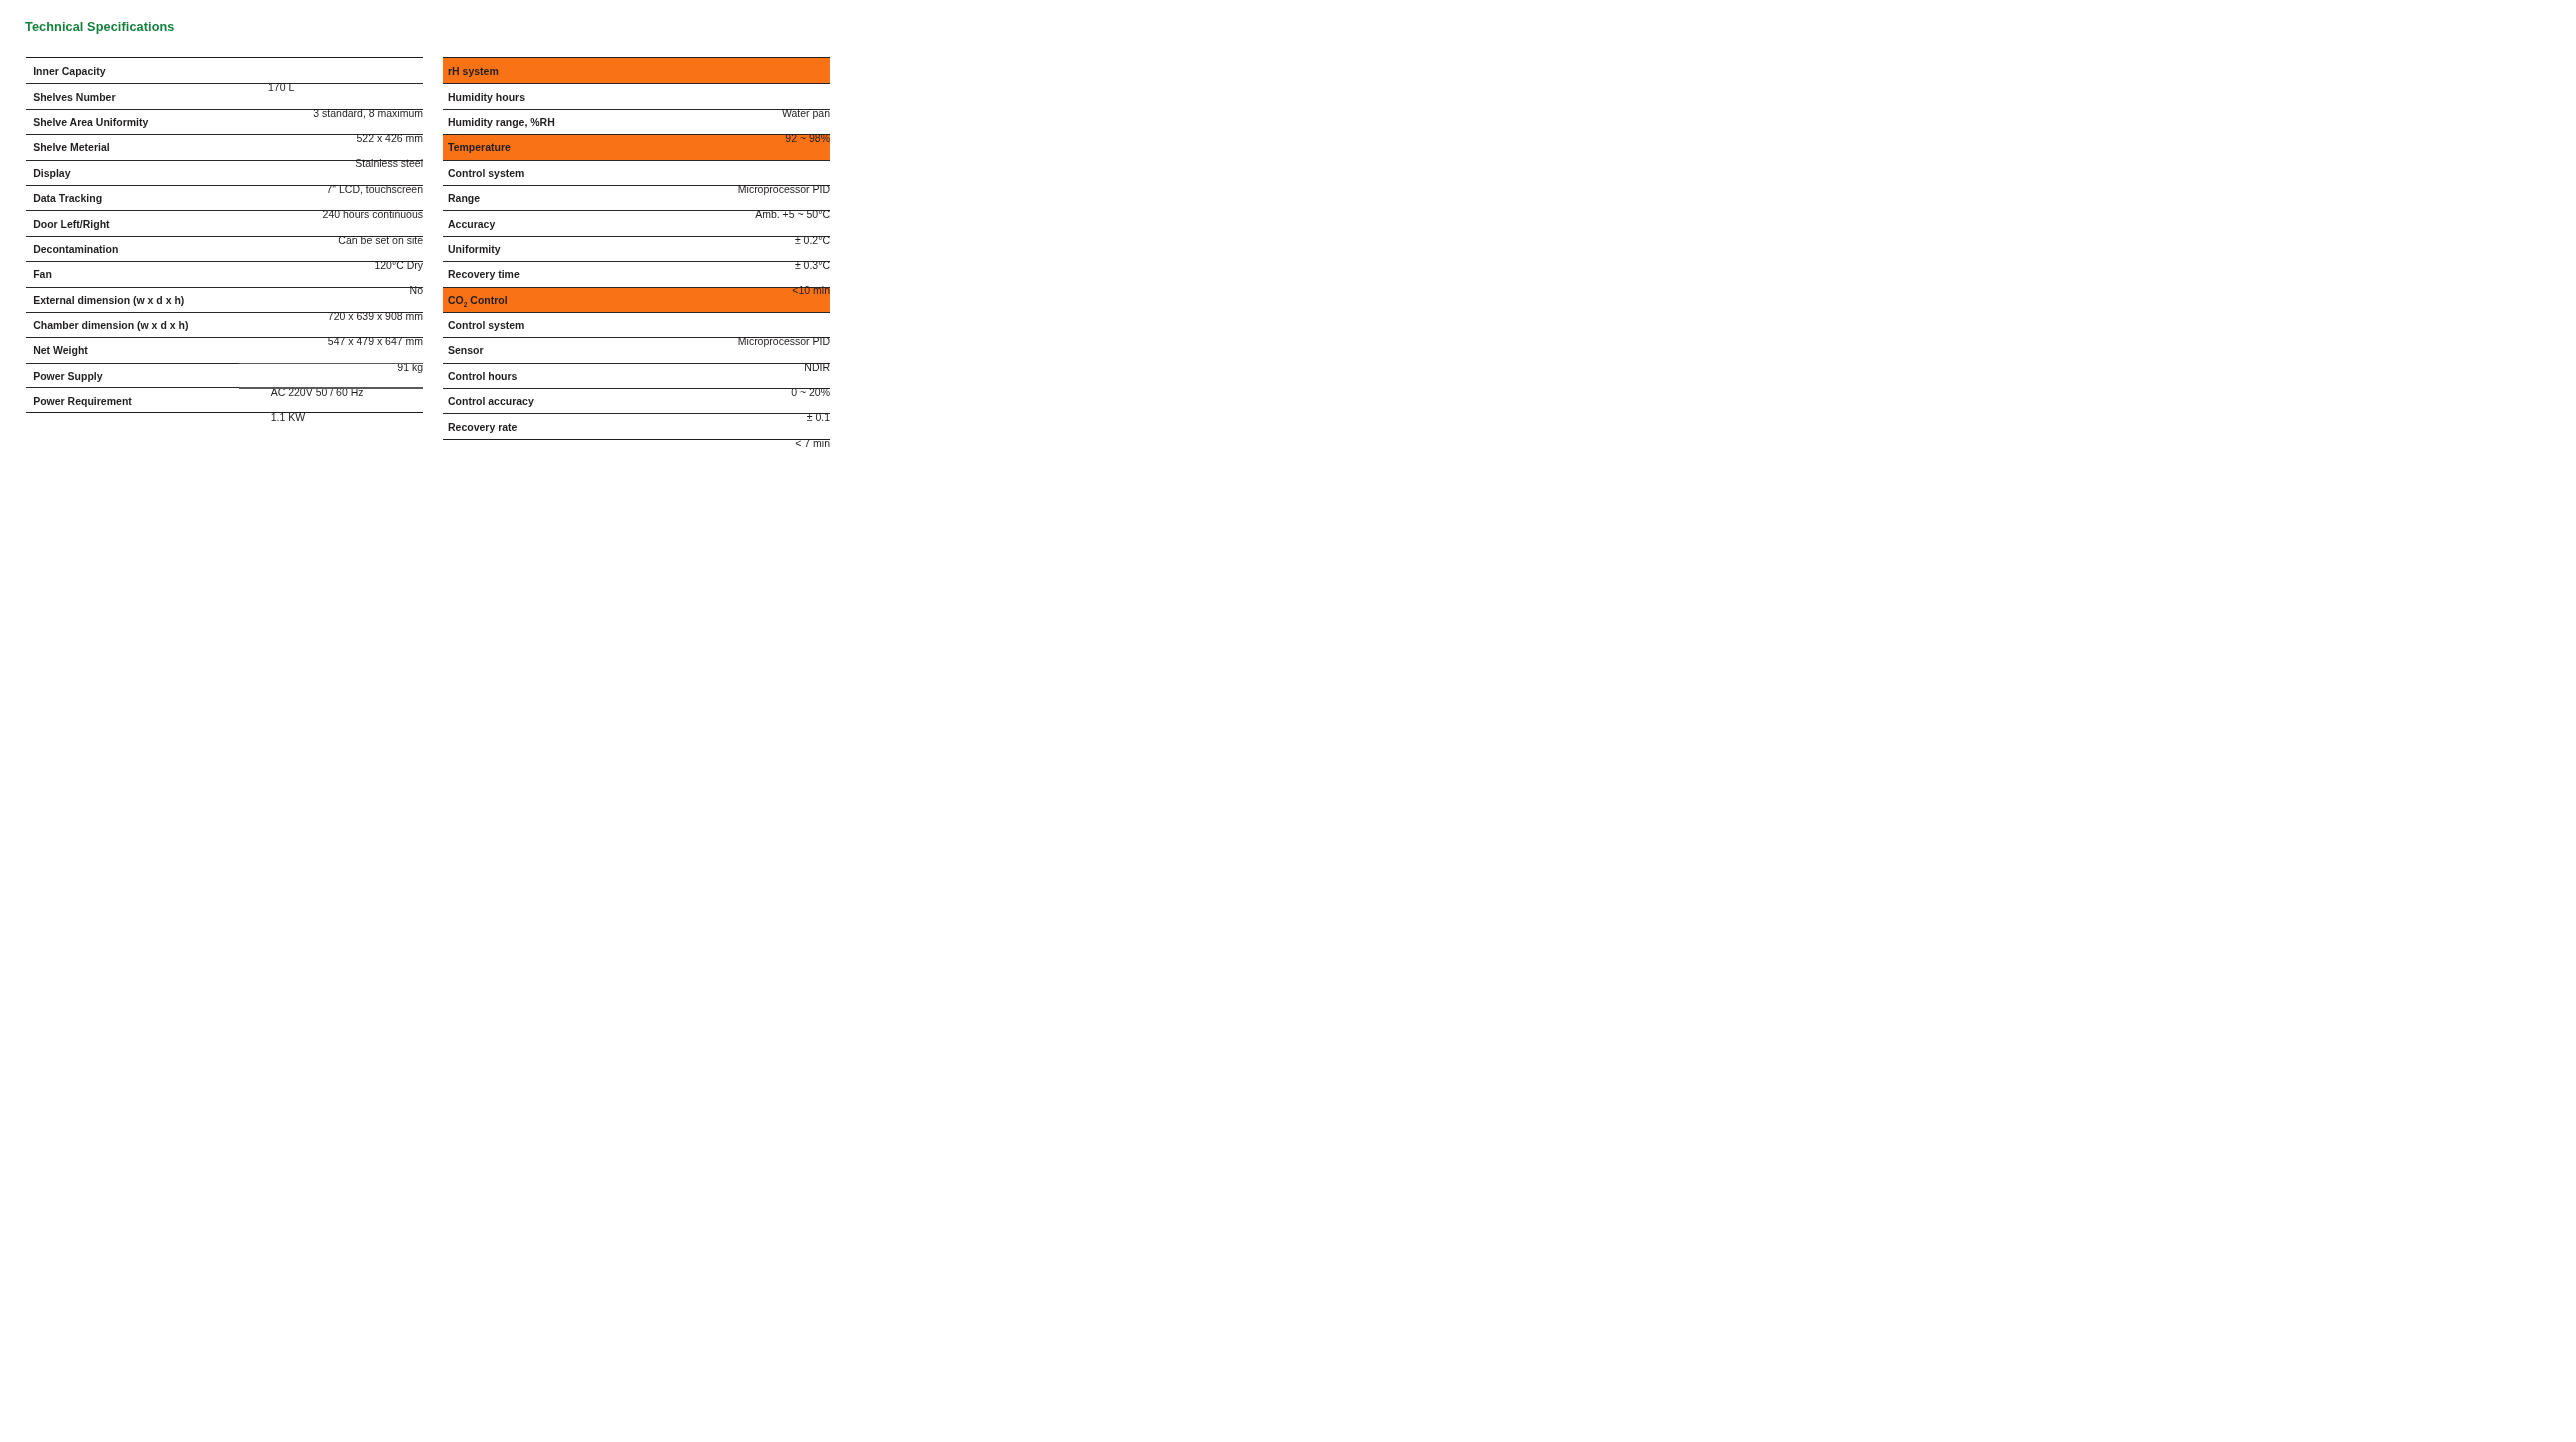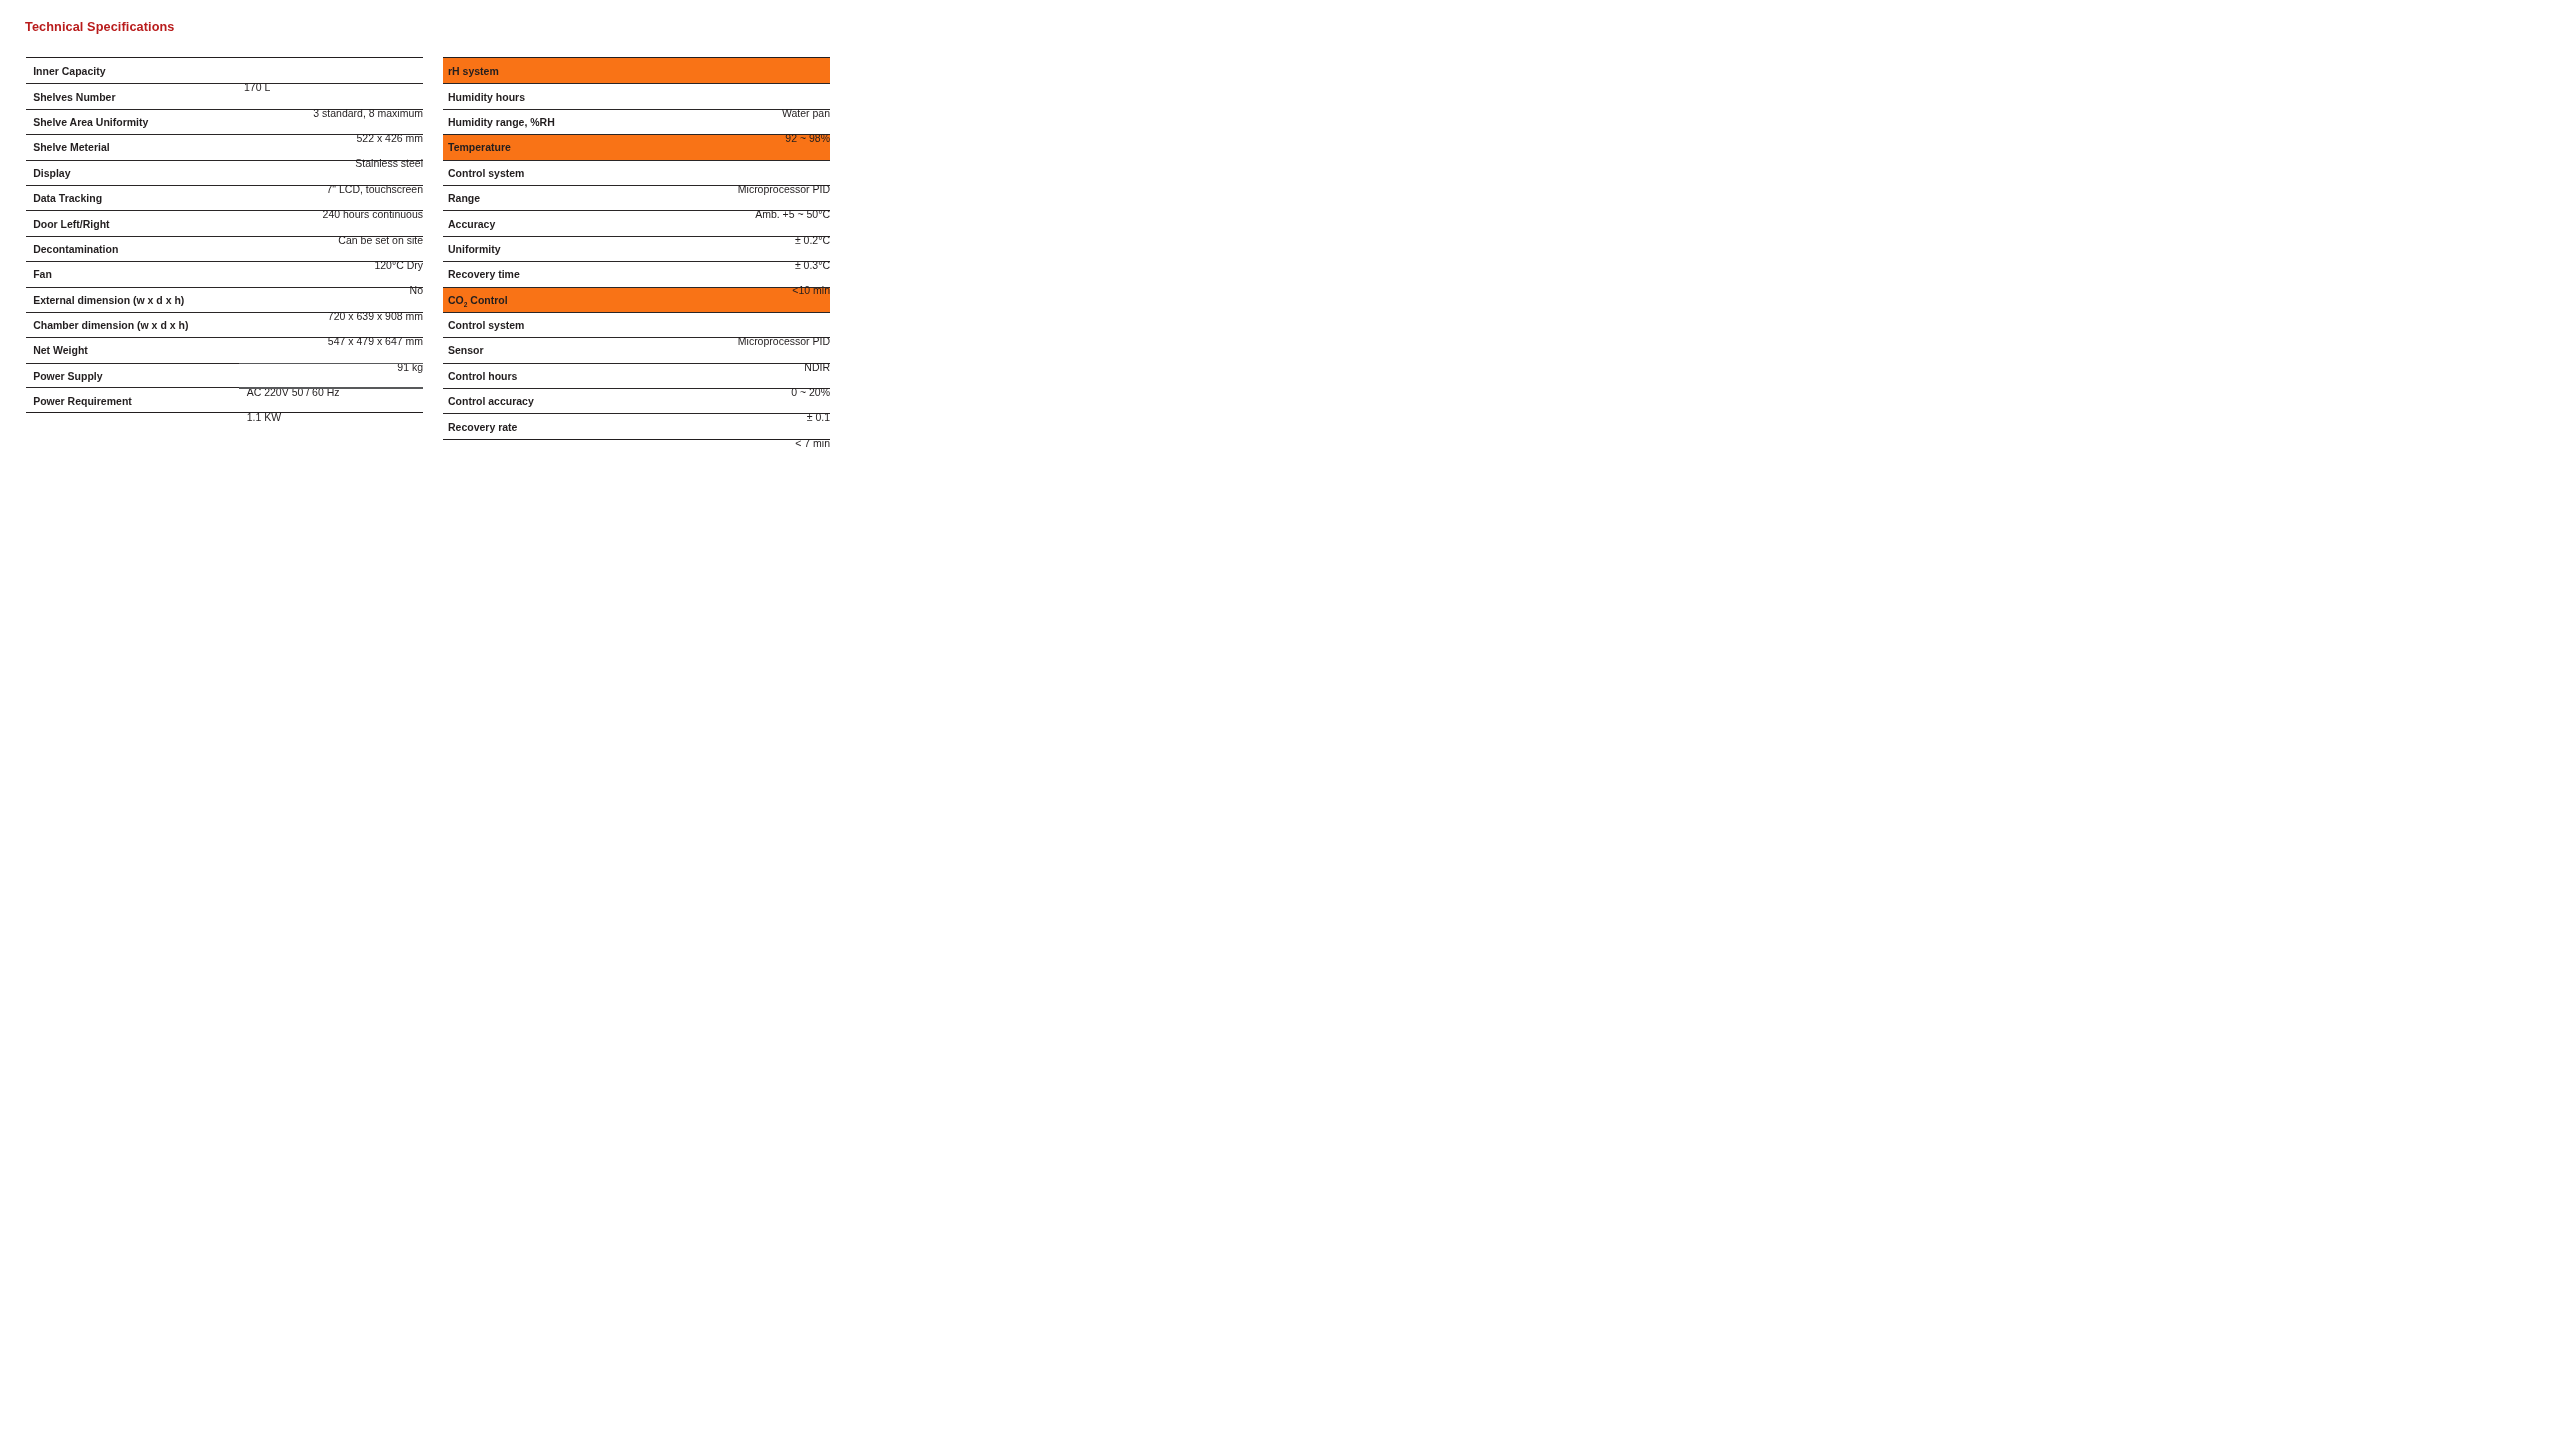--- a/index.html
+++ b/index.html
@@ -3,31 +3,31 @@
 <meta charset="utf-8">
 <style>
   html,body{margin:0;padding:0;}
   body{
     width:859px;height:481px;position:relative;background:#ffffff;
     font-family:"Liberation Sans","DejaVu Sans",sans-serif;
     color:#221e1f;overflow:hidden;
   }
   .page-title{
     position:absolute;left:25px;top:20px;
-    font-size:12.7px;font-weight:700;color:#b91c1c;letter-spacing:0.1px;
+    font-size:12.7px;font-weight:700;color:#15803d;letter-spacing:0.1px;
   }
   .spec-table{
     position:absolute;top:57px;
     border-top:1.7px solid #221e1f;
     border-bottom:1.7px solid #221e1f;
     font-size:10.5px;
   }
   .spec-table.left{left:26px;width:397px;}
   .spec-table.right{left:443px;width:387px;}
-  .row{display:flex;align-items:center;height:25.4px;box-sizing:border-box;}
+  .row{display:flex;align-items:center;height:25.4px;box-sizing:border-box;gap:24px;}
   .row.bt{border-top:0.6px solid #2a2627;justify-content:space-between;}
   .row.short{height:23px;}
   .lbl{font-weight:700;white-space:nowrap;}
   .val{font-weight:400;white-space:nowrap;margin-top:32px;}
   .left .lbl{width:213px;padding-left:7.2px;box-sizing:border-box;}
   .left .val{padding-left:5px;}
   .left .val.indent{padding-left:7.7px;}
   .right .lbl{width:170px;padding-left:5px;box-sizing:border-box;}
   .row.header{background:#f97316;}
   .sep-special{display:flex;height:1.7px;}

